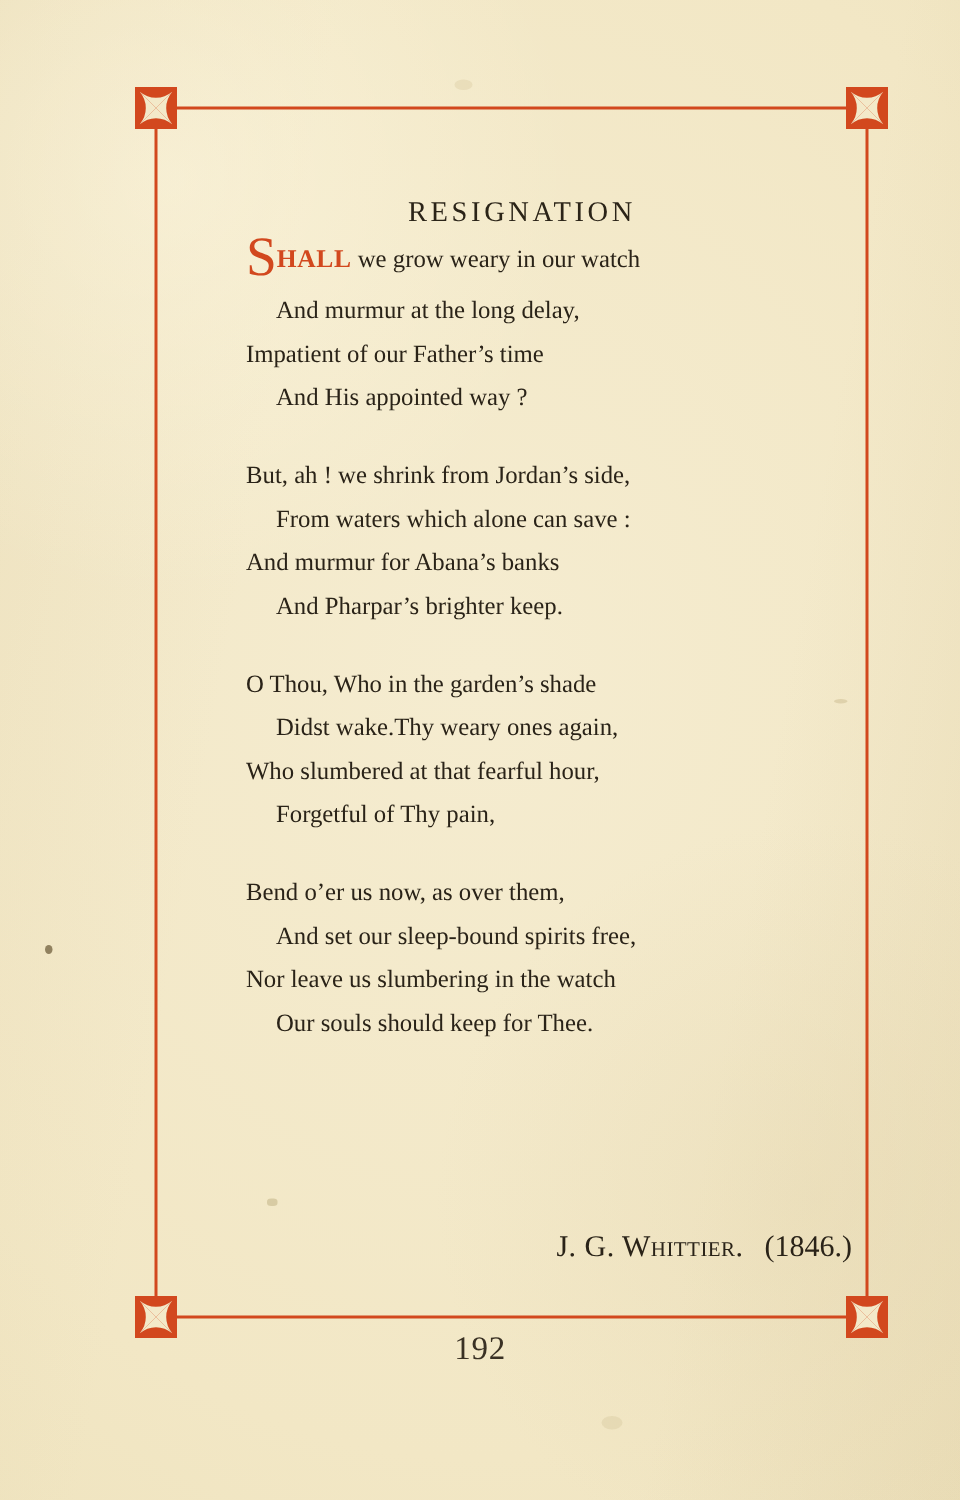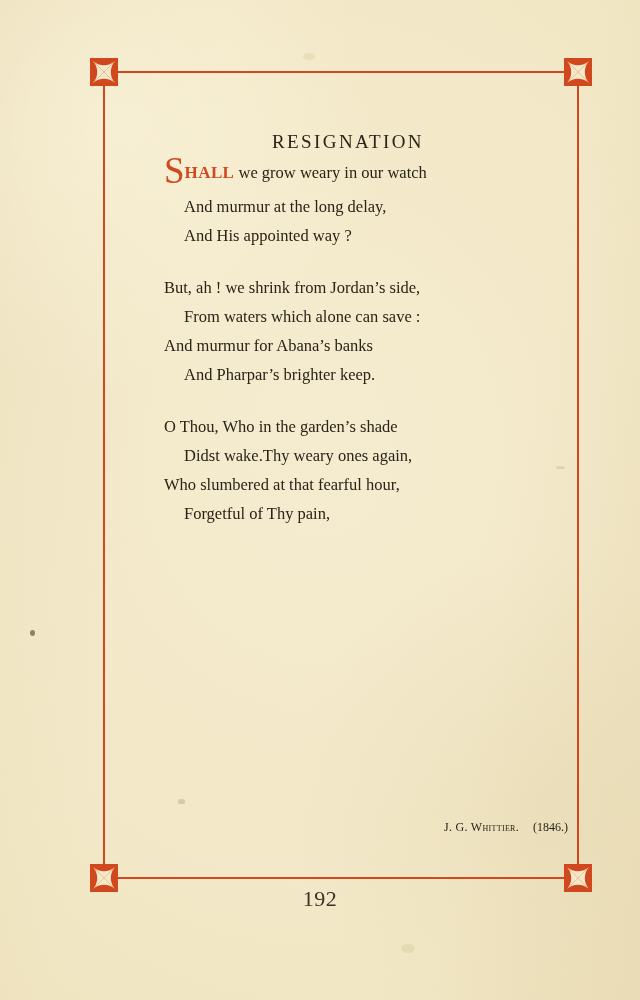--- a/index.html
+++ b/index.html
@@ -108,21 +108,21 @@
     letter-spacing: .4px;
   }
 
   
   #attribution {
     position: absolute;
     left: 0;
     top: 820px;
     width: 578px;
     text-align: right;
-    font-size: 12px;
+    font-size: 20px;
     color: #2a2318;
     padding-right: 10px;
     box-sizing: border-box;
   }
   .author-sc {
     font-variant: small-caps;
     letter-spacing: .3px;
   }
   .year { margin-left: 14px; }
 
@@ -198,33 +198,40 @@
       <path d="M14 14 L3.2 24.8 Q7.2 20 7.2 14 Q7.2 8 3.2 3.2 Z" fill="#f3e9c9"></path>
     </svg>
   </div>
 
   <h1 id="poem-title">RESIGNATION</h1>
 
   <div id="poem-body">
       <div class="stanza">
         <div class="line opening"><span class="dropcap">S</span><span class="smallcaps-red">HALL</span><span> we grow weary in our watch</span></div>
         <div class="line indent">And murmur at the long delay,</div>
+        <div class="line">Impatient of our Father’s time</div>
         <div class="line indent">And His appointed way ?</div>
       </div>
       <div class="stanza">
         <div class="line">But, ah ! we shrink from Jordan’s side,</div>
         <div class="line indent">From waters which alone can save :</div>
         <div class="line">And murmur for Abana’s banks</div>
         <div class="line indent">And Pharpar’s brighter keep.</div>
       </div>
       <div class="stanza">
         <div class="line">O Thou, Who in the garden’s shade</div>
         <div class="line indent">Didst wake.Thy weary ones again,</div>
         <div class="line">Who slumbered at that fearful hour,</div>
         <div class="line indent">Forgetful of Thy pain,</div>
+      </div>
+      <div class="stanza">
+        <div class="line">Bend o’er us now, as over them,</div>
+        <div class="line indent">And set our sleep-bound spirits free,</div>
+        <div class="line">Nor leave us slumbering in the watch</div>
+        <div class="line indent">Our souls should keep for Thee.</div>
       </div>
     </div>
 
   <div id="attribution">
     <span class="author-sc">J. G. Whittier.</span><span class="year">(1846.)</span>
   </div>
 
   <div id="folio">192</div>
 
   <div class="speck speck-a"></div>

